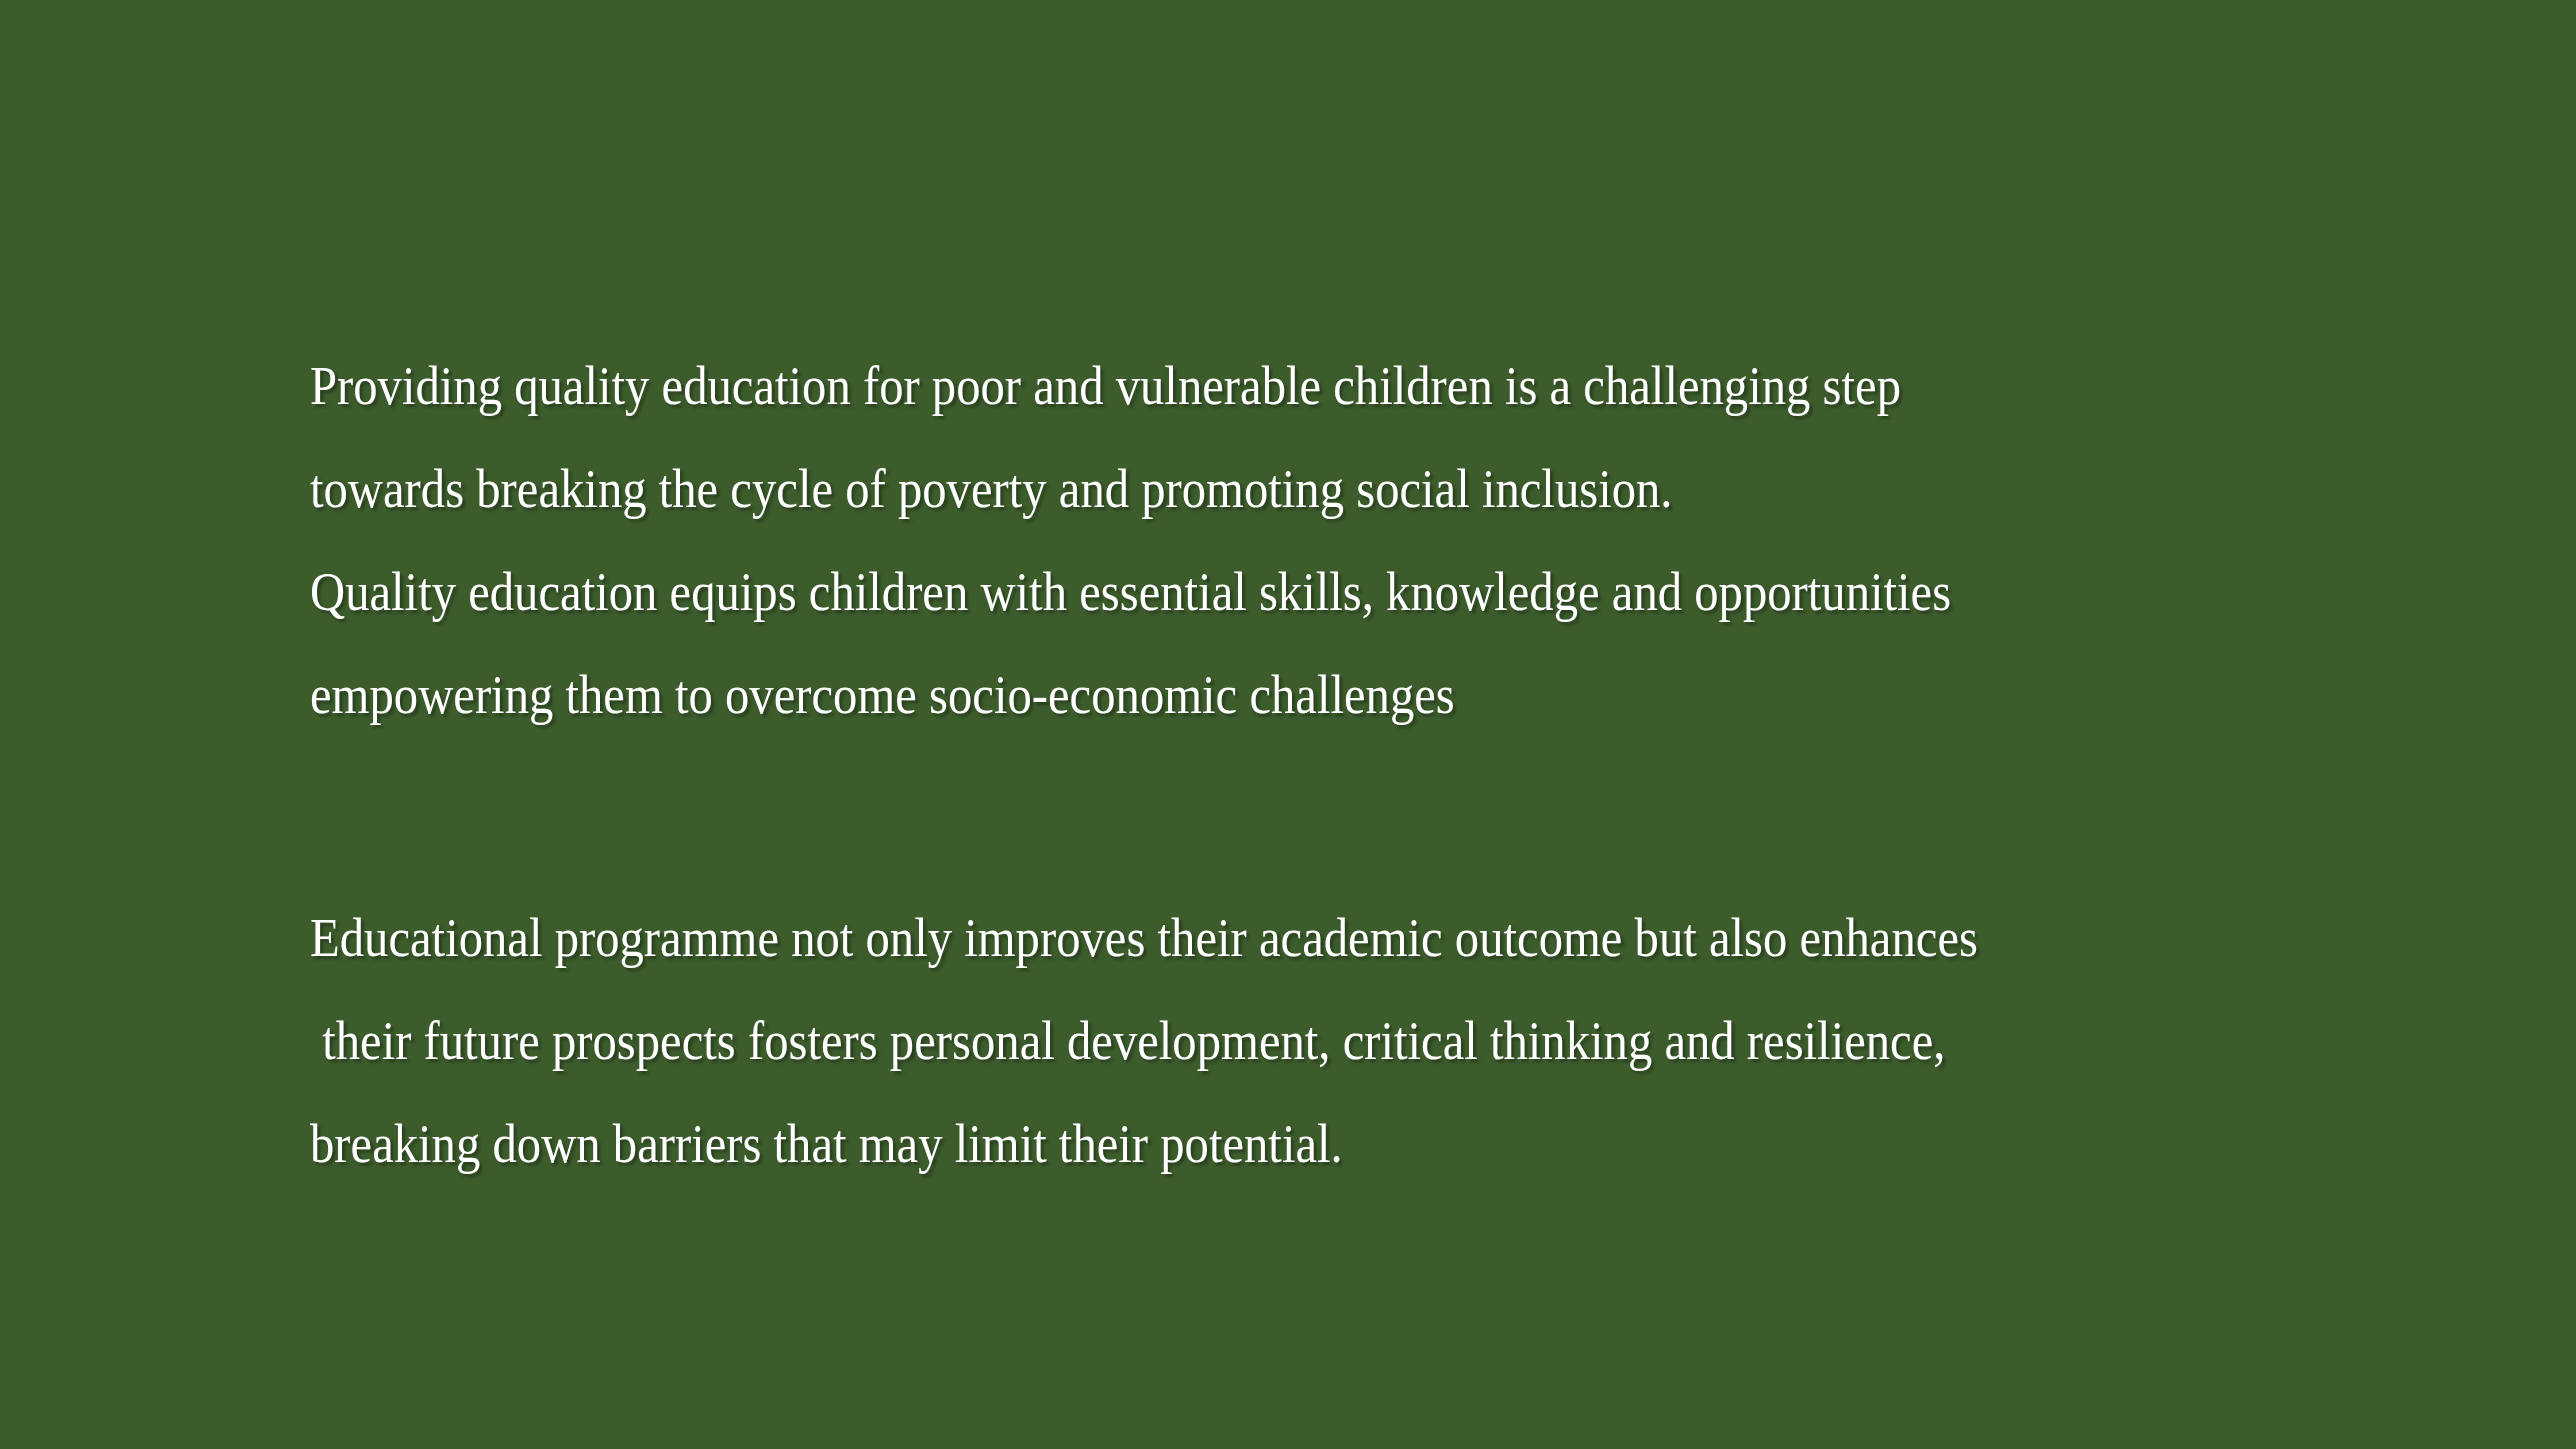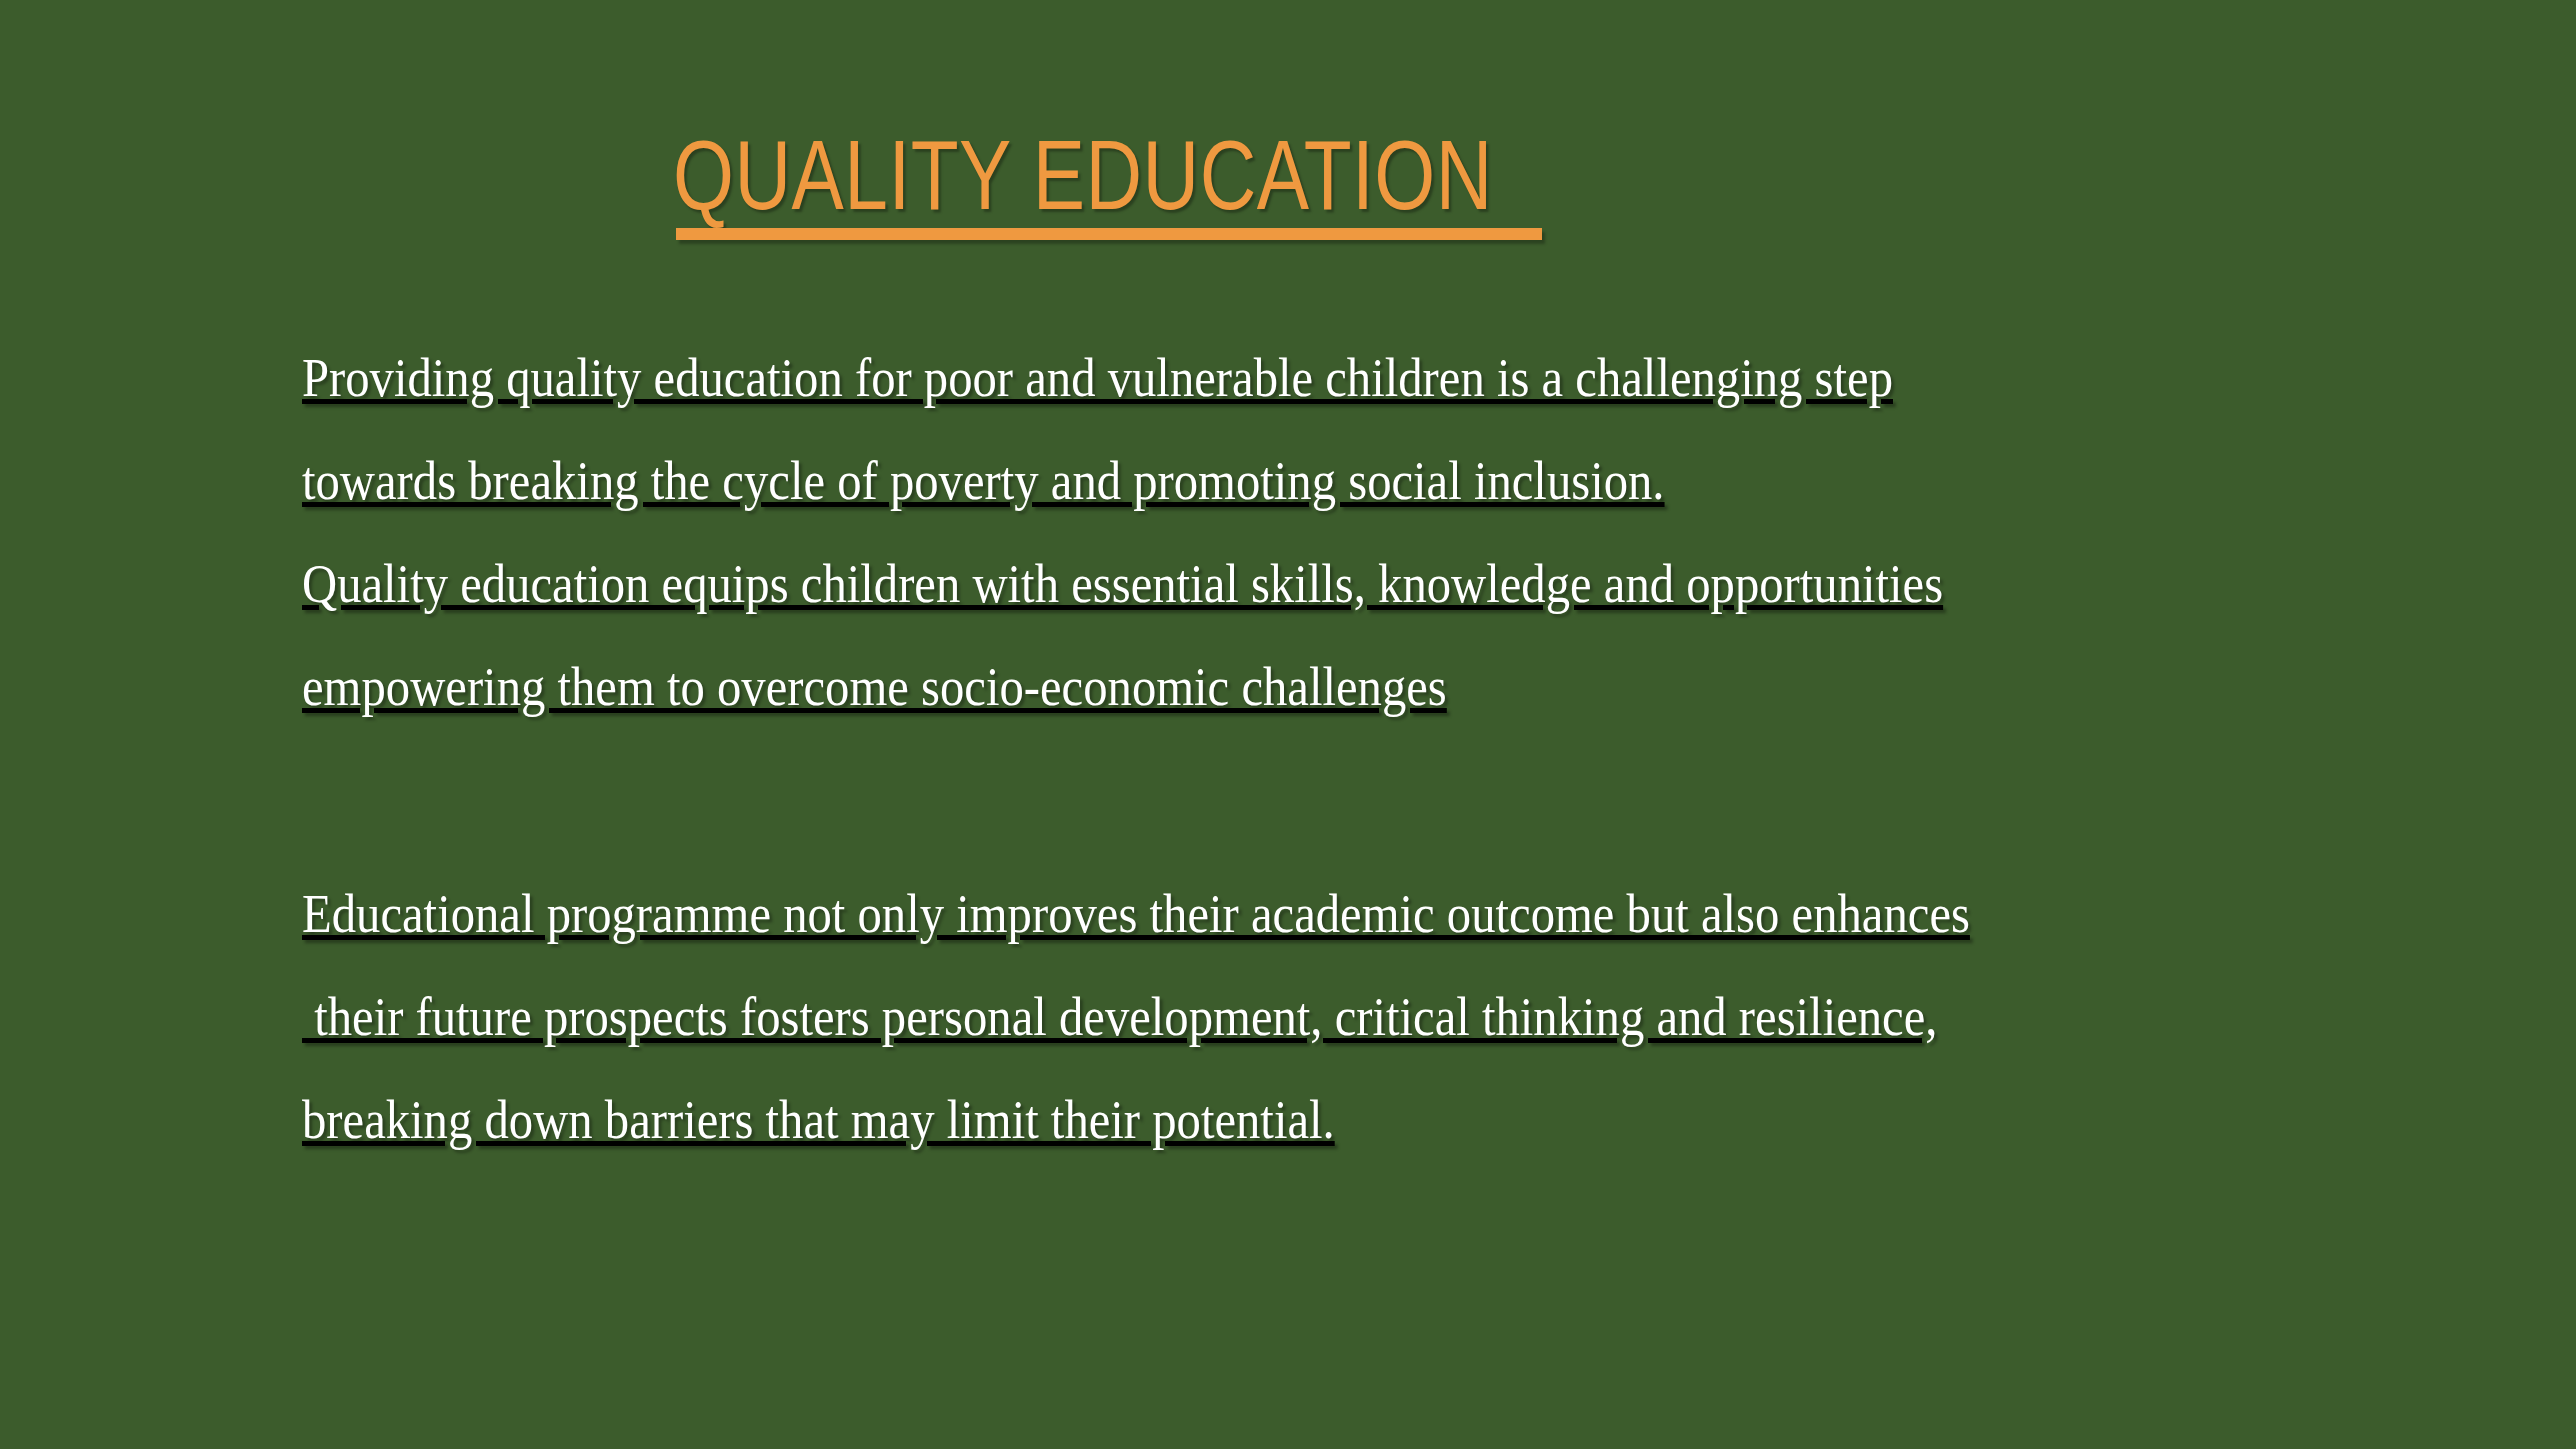--- a/index.html
+++ b/index.html
@@ -56,23 +56,22 @@
 
   
   #body-block {
     position: absolute;
     left: 298px;
     top: 322px;
     width: 2157px;
   }
 
   .para {
-    margin: 4px;
+    margin: 12px;
     padding: 0;
-    text-decoration: underline;
   }
 
   .tline {
     display: block;
     font-family: "Liberation Serif", "DejaVu Serif", serif;
     font-size: 55px;
     line-height: 103px;
     color: #ffffff;
     white-space: pre;
     transform: scaleX(0.885);
@@ -82,24 +81,20 @@
 
   #para-gap {
     height: 116px;
   }
 </style>
 </head>
 <body>
 
 <div id="slide">
 
-  <div id="title-block">
-    <span id="slide-title">QUALITY EDUCATION </span>
-    <div id="title-underline"></div>
-  </div>
 
   <div id="body-block">
 
     <div class="para">
       <span class="tline">Providing quality education for poor and vulnerable children is a challenging step</span>
       <span class="tline">towards breaking the cycle of poverty and promoting social inclusion.</span>
       <span class="tline">Quality education equips children with essential skills, knowledge and opportunities</span>
       <span class="tline">empowering them to overcome socio-economic challenges</span>
     </div>
 

